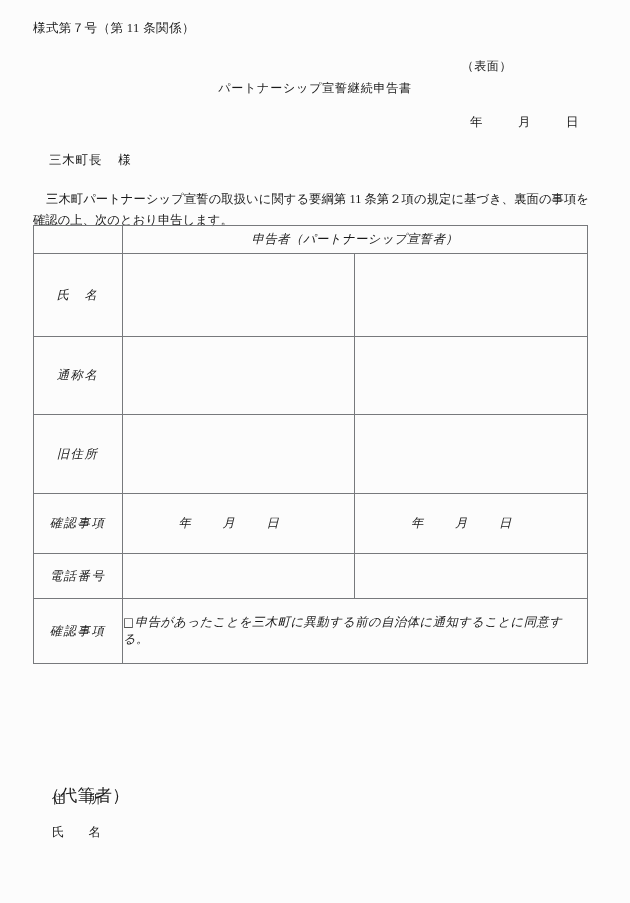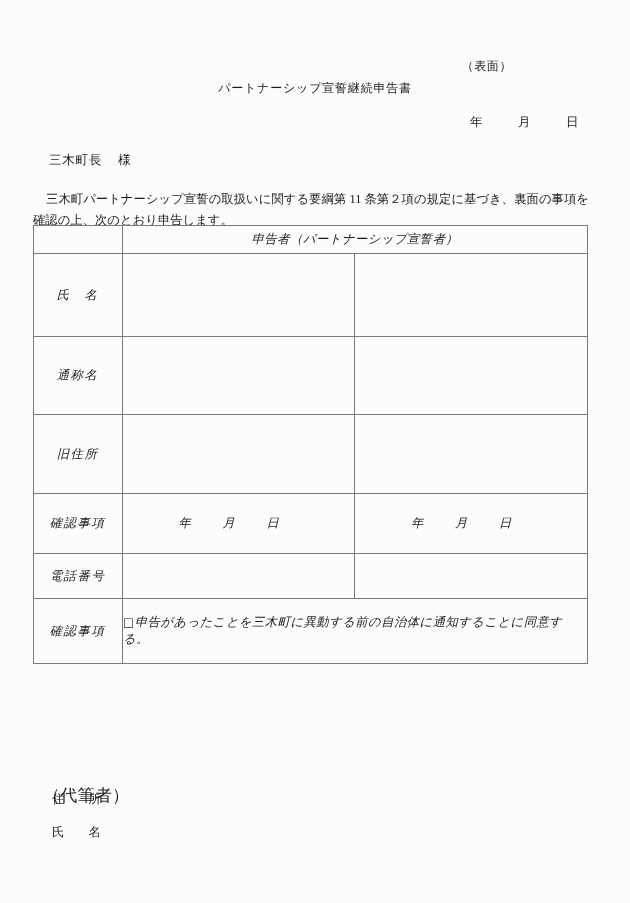--- a/index.html
+++ b/index.html
@@ -194,20 +194,21 @@
     margin-left: 3px;
     margin-bottom: 2px;
     border-bottom: 1.4px dotted #8a8c8f;
   }
 </style>
 </head>
 <body>
 
 <div class="page">
 
+  <div class="form-no">様式第７号（第 11 条関係）</div>
 
   <div class="side-label">（表面）</div>
 
   <div class="doc-title">パートナーシップ宣誓継続申告書</div>
 
   <div class="date-line">
     <span class="dslot">年</span><span class="dslot">月</span><span class="dslot last">日</span>
   </div>
 
   <div class="addressee">

